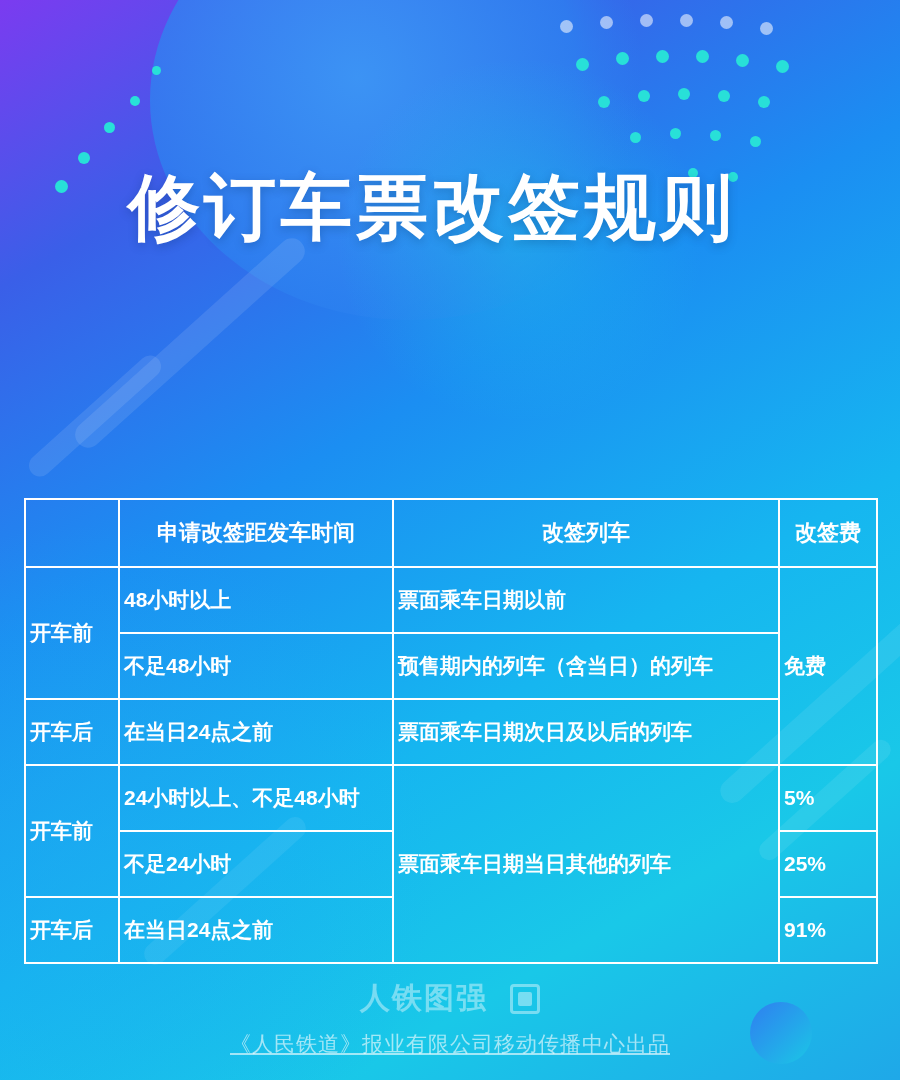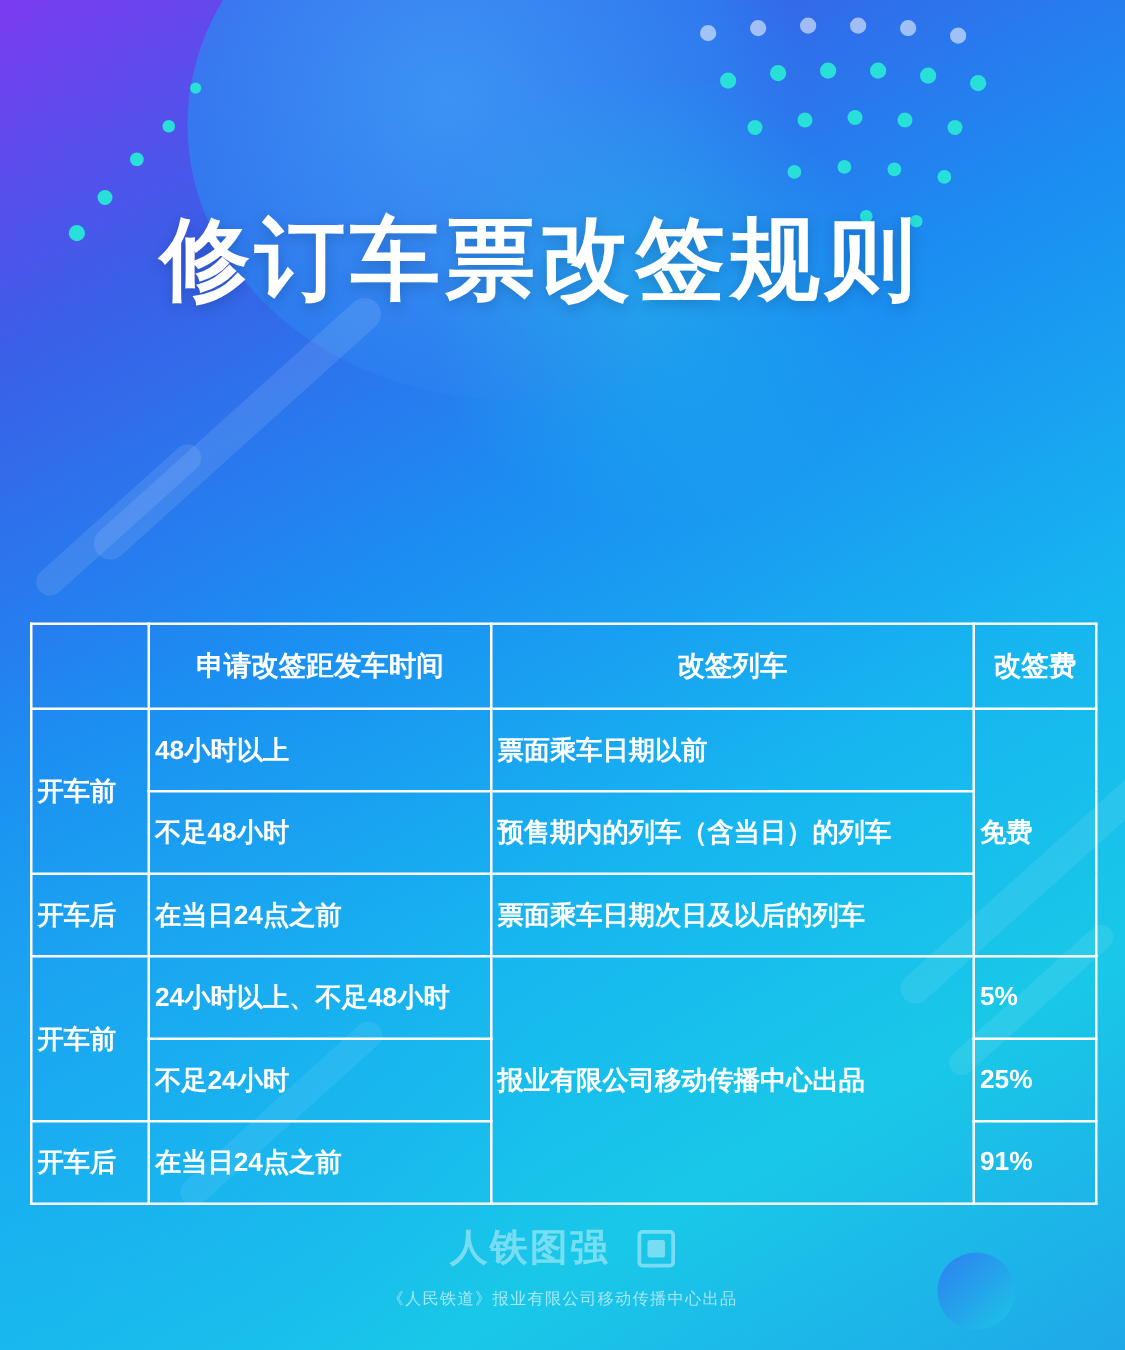--- a/index.html
+++ b/index.html
@@ -169,23 +169,24 @@
     left: 5px; top: 5px;
     width: 14px; height: 14px;
     background: rgba(255,255,255,0.75);
     border-radius: 2px;
   }
   .footer-text {
     position: absolute;
     left: 50%; top: 1030px;
     transform: translateX(-50%);
     color: rgba(255,255,255,0.60);
-    font-size: 13px;
+    font-size: 21px;
     letter-spacing: 1px;
     white-space: nowrap;
+    text-decoration: underline;
   }
   .corner-circle {
     position: absolute;
     right: 88px; bottom: 16px;
     width: 62px; height: 62px;
     border-radius: 50%;
     background: linear-gradient(135deg,#2f7ff0,#1bc6e6);
   }
 </style>
 </head>
@@ -268,21 +269,21 @@
           <td>预售期内的列车（含当日）的列车</td>
         </tr>
         <tr>
           <td>开车后</td>
           <td>在当日24点之前</td>
           <td>票面乘车日期次日及以后的列车</td>
         </tr>
         <tr>
           <td rowspan="2">开车前</td>
           <td>24小时以上、不足48小时</td>
-          <td rowspan="3">报业有限公司移动传播中心出品</td>
+          <td rowspan="3">票面乘车日期当日其他的列车</td>
           <td>5%</td>
         </tr>
         <tr>
           <td>不足24小时</td>
           <td>25%</td>
         </tr>
         <tr>
           <td>开车后</td>
           <td>在当日24点之前</td>
           <td>91%</td>

